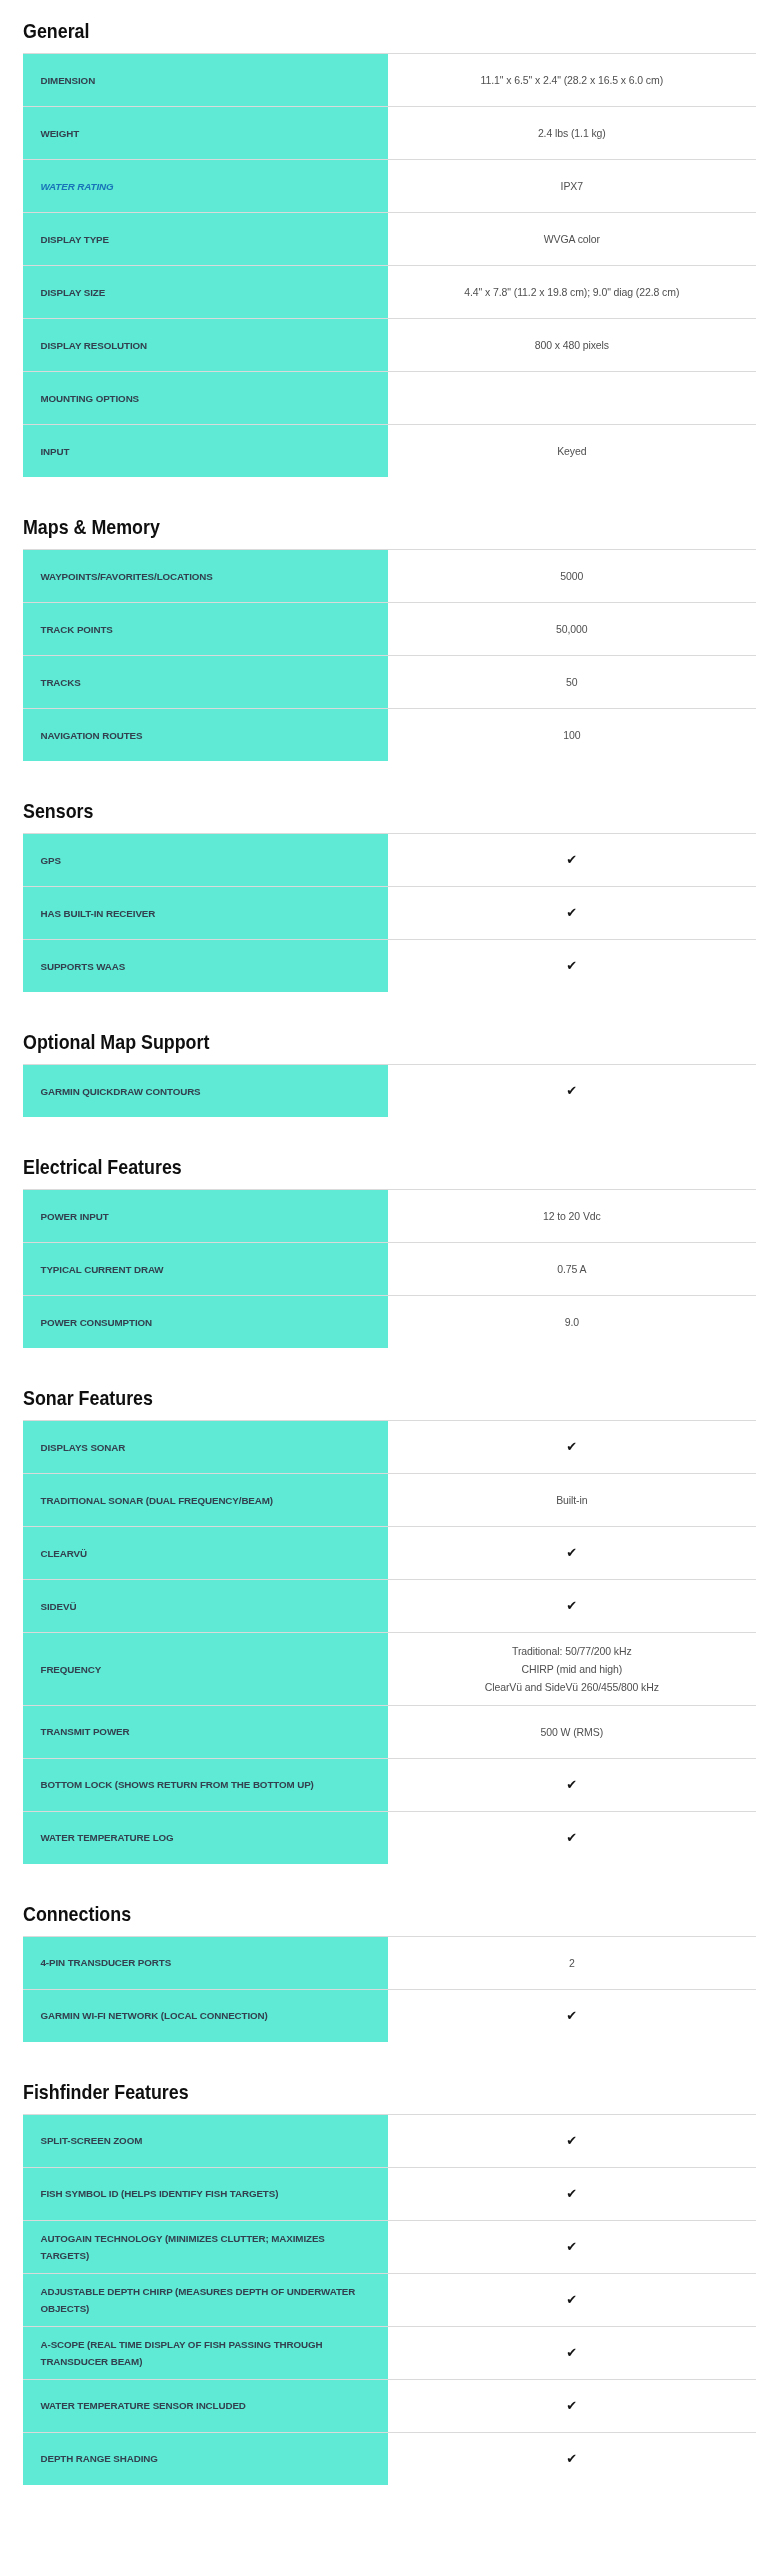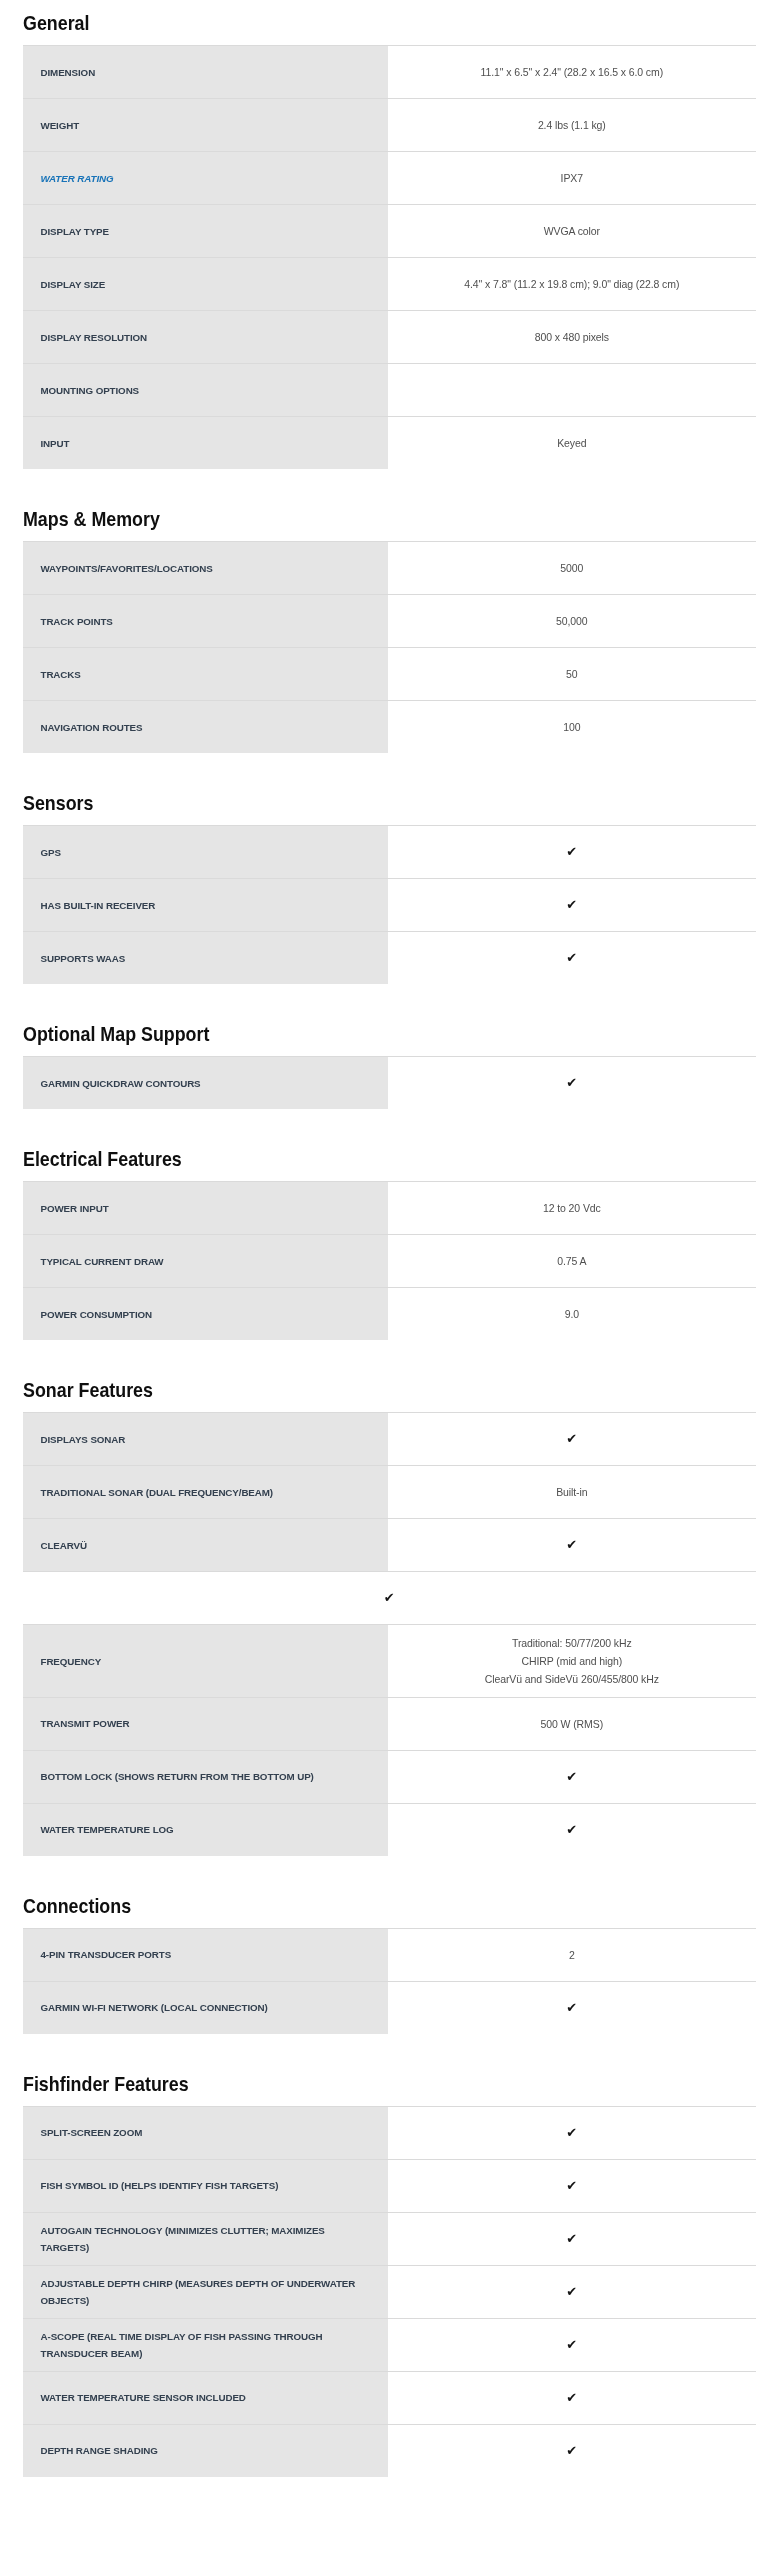--- a/index.html
+++ b/index.html
@@ -4,39 +4,39 @@
 <style>
   * { margin: 0; padding: 0; box-sizing: border-box; }
   html, body { background: #ffffff; }
   body {
     width: 759px;
     min-height: 2576px;
     font-family: "Liberation Sans", "DejaVu Sans", sans-serif;
     padding: 10px 3.4px 27px 23px;
   }
   section.spec-section { margin-top: 37px; }
-  section.spec-section:first-child { margin-top: 0; }
+  section.spec-section:first-child { margin-top: 8px; }
   h2.section-heading {
     font-size: 21px;
     line-height: 1.25;
     font-weight: 700;
     color: #0f0f0f;
     letter-spacing: 0px;
     transform: scaleX(0.85);
     transform-origin: 0 50%;
     white-space: nowrap;
     margin: 0 0 8.8px 0;
   }
   .spec-table { border-top: 0.7px solid #dadada; }
   .spec-row { display: flex; align-items: stretch; }
   .spec-row:not(:last-child) { border-bottom: 0.7px solid #dadada; }
   .label-cell {
     width: 365px;
     min-height: 52px;
-    background: #e5e5e5;
+    background: #5eead4;
     display: flex;
     align-items: center;
     padding: 8.8px 27px 8.8px 17.5px;
   }
   .label-text {
     font-size: 9.8px;
     font-weight: 700;
     color: #33404f;
     letter-spacing: -0.1px;
     line-height: 17px;
@@ -263,20 +263,23 @@
         </div>
         <div class="spec-row">
           <div class="label-cell">
             <span class="label-text">CLEARVÜ</span>
           </div>
           <div class="value-cell">
             <span class="check-icon">✔</span>
           </div>
         </div>
         <div class="spec-row">
+          <div class="label-cell">
+            <span class="label-text">SIDEVÜ</span>
+          </div>
           <div class="value-cell">
             <span class="check-icon">✔</span>
           </div>
         </div>
         <div class="spec-row">
           <div class="label-cell">
             <span class="label-text">FREQUENCY</span>
           </div>
           <div class="value-cell">
             <div class="value-line">Traditional: 50/77/200 kHz</div>

